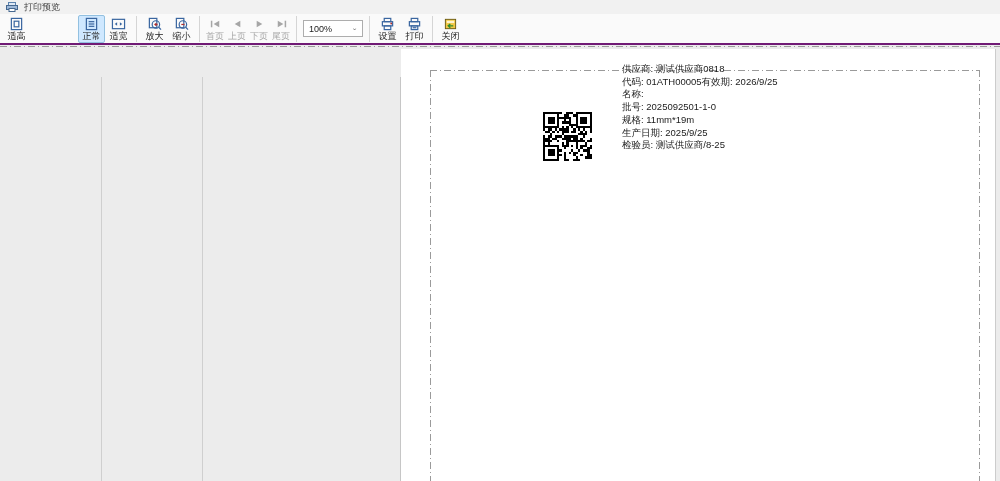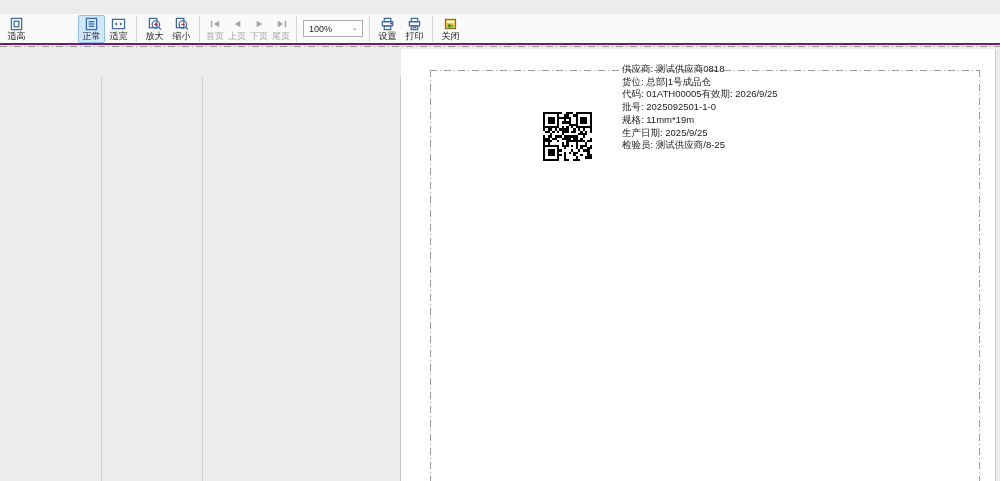--- a/index.html
+++ b/index.html
@@ -48,20 +48,28 @@
   .qr svg { width:49px; height:49px; display:block; }
 
   .ic-stroke { fill:none; stroke:#3a66a0; stroke-width:1.3; }
   .ic-gray { fill:#a6a6a6; }
 </style>
 </head>
 <body>
 
 <div id="app">
 
+  <div class="titlebar">
+    <svg width="12" height="10" viewBox="0 0 12 10">
+      <rect x="2.5" y="0.5" width="7" height="3" fill="#dfe9f5" stroke="#5b82ad" stroke-width="1"></rect>
+      <rect x="0.5" y="3.5" width="11" height="4" fill="#9fb9d8" stroke="#46688f" stroke-width="1"></rect>
+      <rect x="3" y="6.5" width="6" height="3" fill="#fff" stroke="#46688f" stroke-width="1"></rect>
+    </svg>
+    <span class="ttl">打印预览</span>
+  </div>
 
   <div class="toolbar">
 
     <div class="tbtn">
       <svg viewBox="0 0 16 15">
         <rect class="ic-stroke" x="2.5" y="1.5" width="11" height="12"></rect>
         <rect x="5.5" y="4.5" width="5" height="6" class="ic-stroke"></rect>
       </svg>
       <span class="lbl">适高</span>
     </div>
@@ -345,22 +353,22 @@
             <rect x="9" y="20" width="1" height="1" fill="#000"></rect>
             <rect x="10" y="20" width="1" height="1" fill="#000"></rect>
             <rect x="13" y="20" width="1" height="1" fill="#000"></rect>
             <rect x="14" y="20" width="1" height="1" fill="#000"></rect>
             <rect x="15" y="20" width="1" height="1" fill="#000"></rect>
           </svg>
       </div>
 
       <div class="labeltext">
         <div>供应商: 测试供应商0818</div>
-        <div>货位: 总部|1号成品仓</div>
         <div>代码: 01ATH00005有效期: 2026/9/25</div>
+        <div>名称:</div>
         <div>批号: 2025092501-1-0</div>
         <div>规格: 11mm*19m</div>
         <div>生产日期: 2025/9/25</div>
         <div>检验员: 测试供应商/8-25</div>
       </div>
     </div>
   </div>
 </div>
 
 </body></html>

